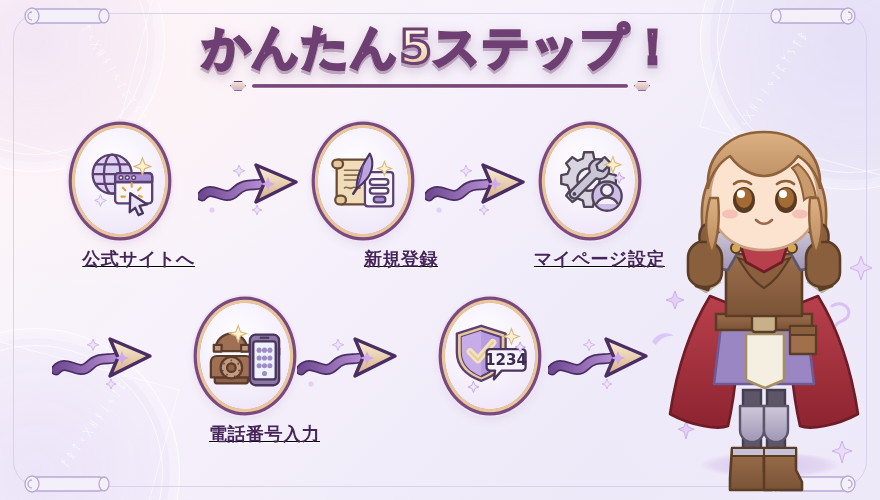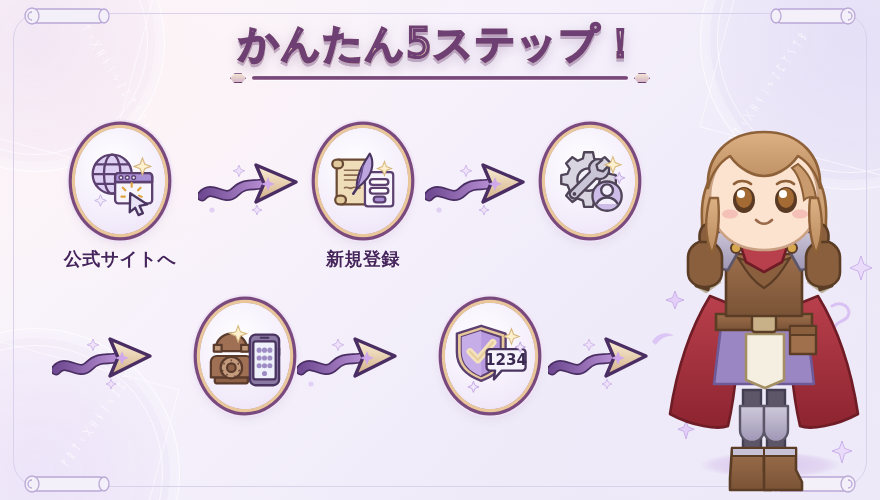--- a/index.html
+++ b/index.html
@@ -59,21 +59,21 @@
   .sr-tl{ left:22px; top:6px; }
   .sr-tr{ right:22px; top:6px; }
   .sr-bl{ left:22px; bottom:6px; }
   .sr-br{ right:22px; bottom:6px; }
 
   
   .title-wrap{ position:absolute; left:0; right:0; top:22px; text-align:center; }
   .title{
     display:inline-block;
     font-family:"DejaVu Sans","Liberation Sans",sans-serif;
-    font-weight:400; font-size:40px; letter-spacing:1px; line-height:1.08;
+    font-weight:700; font-size:47px; letter-spacing:1px; line-height:1.08;
     background:linear-gradient(180deg,#fffdf6 0%,#fdf3df 34%,#f0dcb7 62%,#e7caa0 100%);
     -webkit-background-clip:text; background-clip:text; color:transparent;
     -webkit-text-stroke:3.2px #6e3f72;
     paint-order:stroke fill;
     filter:drop-shadow(0 3px 0 rgba(110,63,114,.35)) drop-shadow(0 4px 6px rgba(110,63,114,.25));
   }
   .divider{
     position:relative; width:420px; height:10px; margin:8px auto 0;
   }
   .divider .bar{
@@ -84,21 +84,21 @@
   .divider .dia{
     position:absolute; top:0; width:16px; height:10px;
     background:linear-gradient(180deg,#f3e3d2,#d4b6c6);
     border:1.4px solid #6b3d6e;
     clip-path:polygon(0 50%,28% 0,72% 0,100% 50%,72% 100%,28% 100%);
   }
   .divider .dia.l{ left:0; }
   .divider .dia.r{ right:0; }
 
   
-  .step{ position:absolute; width:150px; text-align:center; }
+  .step{ position:absolute; width:150px; text-align:right;text-decoration:underline; }
   .badge{
     position:relative; width:90px; height:106px; margin:0 auto; border-radius:50%;
     background:
       radial-gradient(circle at 42% 34%, #ffffff 0%, #f6f1fc 48%, #ece2f7 100%);
     box-shadow:
       0 0 0 3.2px #e9c79a,
       0 0 0 6.4px #7a4a7e,
       0 0 0 8.4px rgba(240,228,247,.9),
       0 6px 14px rgba(110,63,114,.20);
   }
@@ -285,20 +285,21 @@
           <g stroke="#4f4458" stroke-width="2.4">
             <circle cx="57.5" cy="55.5" r="15" fill="#cdbbe8"></circle>
             <circle cx="57.5" cy="49.5" r="6" fill="#f3eefb"></circle>
             <path d="M46.5 63.5a12.5 12.5 0 0 1 22 0" fill="#f3eefb" stroke-linejoin="round"></path>
           </g>
           <path d="M63.5 15l2.3 6 6 2.3-6 2.3-2.3 6-2.3-6-6-2.3 6-2.3z" fill="#fdf0cf" stroke="#d8b77e" stroke-width="1.1"></path>
           <path d="M70 31l1.6 4.2 4.2 1.6-4.2 1.6L70 42.6l-1.6-4.2-4.2-1.6 4.2-1.6z" fill="#efe2fb" stroke="#c3a9e4" stroke-width="1"></path>
         </svg>
       </div>
     </div>
+    <div class="label">マイページ設定</div>
   </div>
 
   <div class="step p4">
     <div class="badge">
       <div class="glyph">
         <svg viewBox="0 0 80 80">
           <g stroke="#5a3b2c" stroke-width="2.3" stroke-linejoin="round">
             <path d="M9 62h34v4a2 2 0 0 1-2 2H11a2 2 0 0 1-2-2z" fill="#8f6248"></path>
             <path d="M11 40h30a6 6 0 0 1 6 6v16H5V46a6 6 0 0 1 6-6z" fill="#a07055"></path>
             <circle cx="26" cy="52" r="11" fill="#c39a7c"></circle>
@@ -324,20 +325,21 @@
               <circle cx="65.5" cy="42" r="2.6"></circle>
             <circle cx="54.5" cy="50" r="2.6"></circle>
               <circle cx="60" cy="50" r="2.6"></circle>
               <circle cx="65.5" cy="50" r="2.6"></circle>
             <circle cx="60" cy="58" r="2.6"></circle>
           </g>
           <path d="M33 9l2.4 6.2L41.6 17l-6.2 2.4L33 25.6l-2.4-6.2L24.4 17l6.2-1.8z" fill="#fdf0cf" stroke="#d8b77e" stroke-width="1.1"></path>
         </svg>
       </div>
     </div>
+    <div class="label">電話番号入力</div>
   </div>
 
   <div class="step p5">
     <div class="badge">
       <div class="glyph">
         <svg viewBox="0 0 80 80">
           <path d="M31 9 56 17v19c0 15-11 24.5-25 29.5C17 60.5 6 51 6 36V17z" fill="#e8c99a" stroke="#5b4070" stroke-width="2.4" stroke-linejoin="round"></path>
           <path d="M31 14 51 20.5V36c0 12.5-9 20.5-20 24.8C20 56.5 11 48.5 11 36V20.5z" fill="#b79ae0" stroke="#5b4070" stroke-width="2" stroke-linejoin="round"></path>
           <path d="M31 14v46.8C20 56.5 11 48.5 11 36V20.5z" fill="#c6ade8"></path>
           <path d="M19.5 35.5 27.5 44 43 26" fill="none" stroke="#f4e2bd" stroke-width="7.2" stroke-linecap="round" stroke-linejoin="round"></path>

